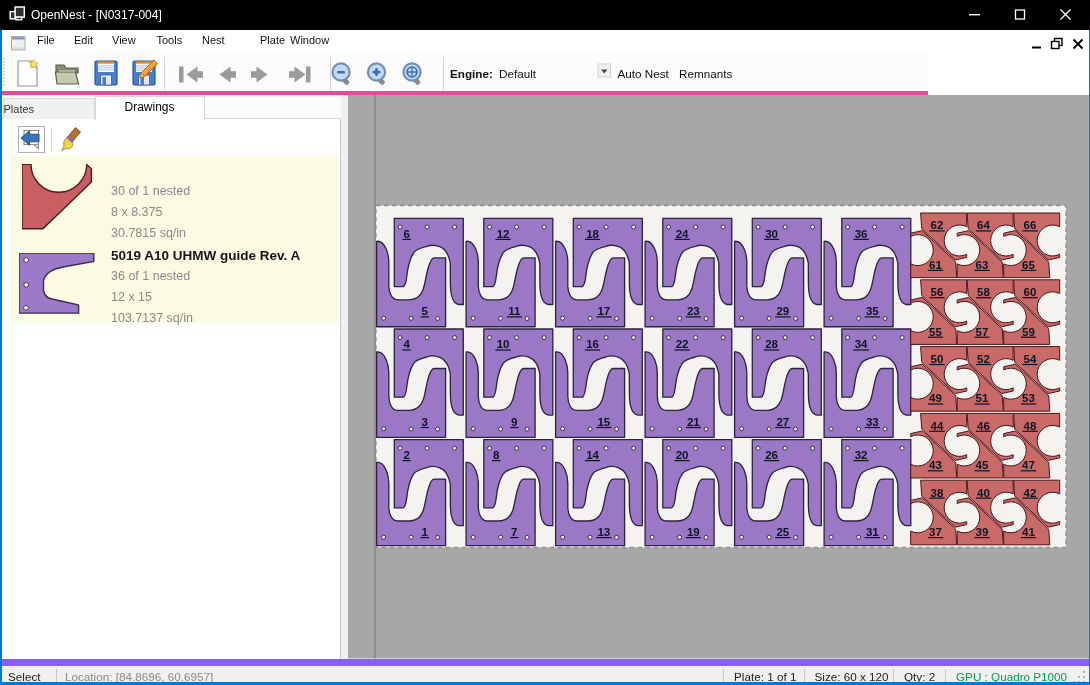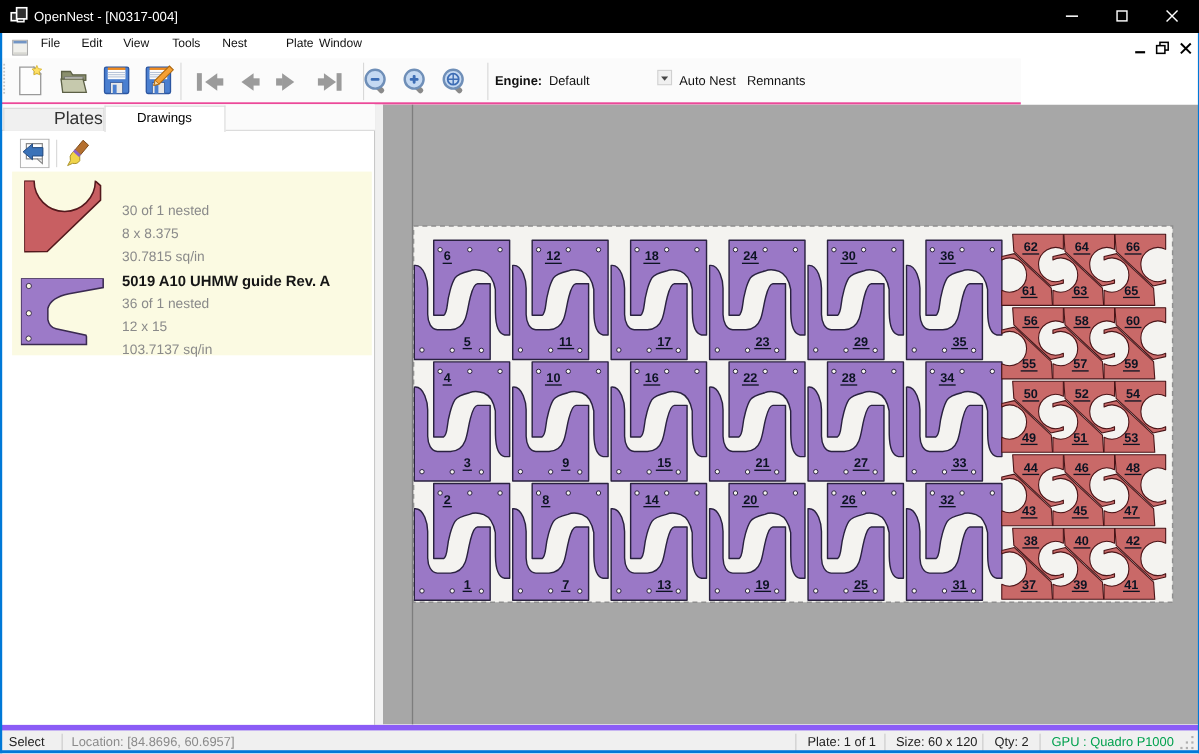--- a/index.html
+++ b/index.html
@@ -1,31 +1,31 @@
 <!DOCTYPE html>
 <html><head><meta charset="utf-8"><style>
 html,body{margin:0;padding:0;width:1090px;height:685px;overflow:hidden;
  font-family:"Liberation Sans",sans-serif;background:#fff;position:relative}
 *{box-sizing:border-box}
 .abs{position:absolute}
 .titlebar{position:absolute;left:0;top:0;width:1090px;height:29.5px;background:#000000;color:#fff}
 .title-text{position:absolute;left:31px;top:7.5px;font-size:12px}
 .menubar{position:absolute;left:0;top:29.5px;width:1072px;height:23px;background:#fff;font-size:11px;color:#111}
 .menubar span.mi{position:absolute;top:4px}
-.toolbar{position:absolute;left:0;top:52.5px;width:928px;height:42px;background:#fbfbfb;border-bottom:2px solid #ec4899;font-size:11.7px;color:#111}
+.toolbar{position:absolute;left:0;top:52.5px;width:928px;height:42px;background:#fbfbfb;border-bottom:4px solid #ec4899;font-size:11.7px;color:#111}
 .toolbar .tt{position:absolute;top:14.5px}
 .panel{position:absolute;left:0;top:94.5px;width:347.5px;height:564px;background:#f0f0f0}
 .panel-inner{position:absolute;left:0;top:0;width:341px;height:564px;background:#fff;border-right:1px solid #c8c8c8}
 .tabstrip{position:absolute;left:0;top:0;width:341px;height:24px;background:#fbfbfb;border-bottom:1px solid #d9d9d9}
-.tab1{position:absolute;left:2.5px;top:3.5px;width:92px;height:20.5px;background:#f0f0f0;border:1px solid #d9d9d9;border-bottom:none;font-size:16px;color:#333;text-align:right;line-height:20px}
+.tab1{position:absolute;left:2.5px;top:3.5px;width:92px;height:20.5px;background:#f0f0f0;border:1px solid #d9d9d9;border-bottom:none;font-size:11px;color:#333;text-align:left;line-height:20px}
 .tab2{position:absolute;left:94.5px;top:1.5px;width:110px;height:24px;background:#fff;border:1px solid #d9d9d9;border-bottom:none;font-size:12px;color:#000;text-align:center;line-height:21px;z-index:3}
 .ylist{position:absolute;left:10.5px;top:61px;width:327px;height:167px;background:#fbfae2}
 .it{position:absolute;font-weight:bold;font-size:13.5px;color:#151515}
 .ig{position:absolute;font-size:12.5px;color:#8a8a8a}
-.statusbar{position:absolute;left:0;top:658.5px;width:1090px;height:23px;background:#f0f0f0;border-top:5px solid #8b5cf6;font-size:11.7px;color:#222}
+.statusbar{position:absolute;left:0;top:658.5px;width:1090px;height:23px;background:#f0f0f0;border-top:7px solid #8b5cf6;font-size:11.7px;color:#222}
 .statusbar .sp{position:absolute;top:4.5px}
 .sep{position:absolute;top:3px;width:1px;height:16px;background:#c9c9c9}
 .blue-bottom{position:absolute;left:0;top:681.5px;width:1090px;height:3.5px;background:#0078d7}
 </style></head><body>
 
 <div class="titlebar">
  <svg class="abs" style="left:9px;top:6px" width="17" height="15">
    <rect x="1.2" y="5.6" width="6.6" height="7.2" fill="#2f2f2f" stroke="#fff" stroke-width="1.5"></rect>
    <rect x="6.1" y="1" width="9.2" height="10.2" fill="#2f2f2f" stroke="#fff" stroke-width="1.5"></rect>
    <rect x="6.8" y="11.2" width="6" height="2.6" fill="#2f2f2f" stroke="#fff" stroke-width="1.3"></rect>

